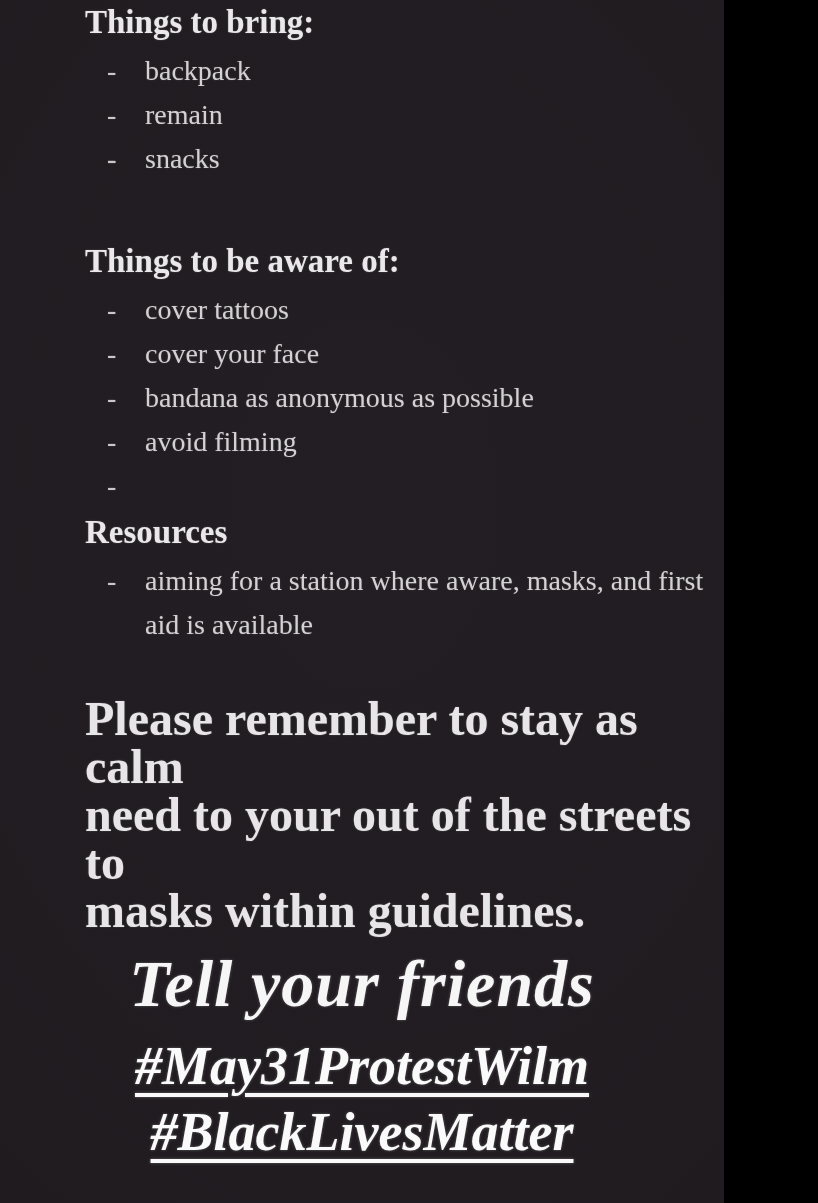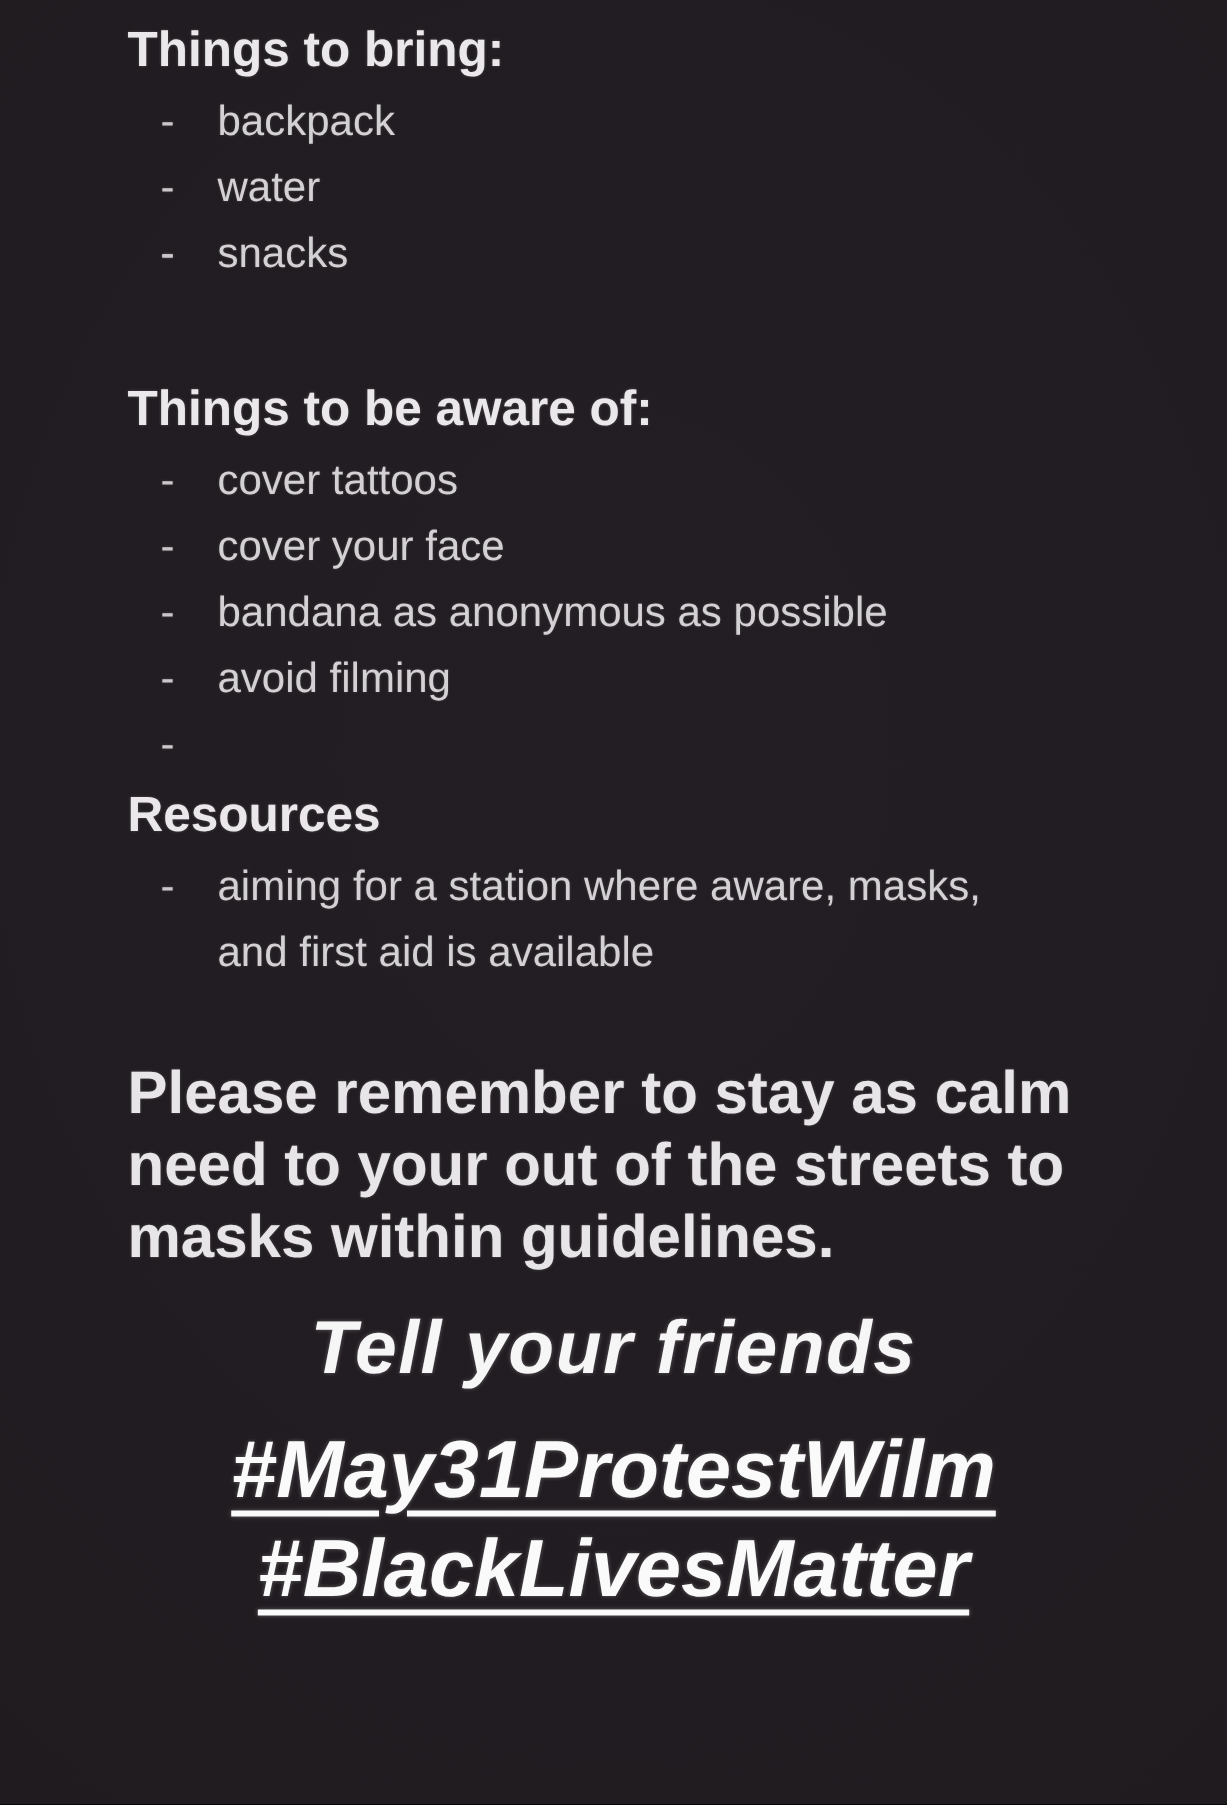--- a/index.html
+++ b/index.html
@@ -1,24 +1,24 @@
 <!DOCTYPE html>
 <html><head>
 <meta charset="utf-8">
 <style>
   html, body { margin: 0; padding: 0; background: #000; }
   .canvas {
     position: relative;
-    width: 818px;
+    width: 724px;
     height: 1203px;
     overflow: hidden;
     background: radial-gradient(130% 110% at 50% 42%, #231e23 0%, #1e1a1e 100%);
-    font-family: Liberation Sans, sans-serif;
+    font-family: Liberation Serif, serif;
     color: #d3d1d3;
-    padding-top: 12px;
+    padding-top: 2px;
     box-sizing: border-box;
   }
   .section { margin: 0 0 60px 85px; }
   .section.tight { margin-bottom: 48px; }
   .section-heading {
     margin: 0;
     font-size: 33px;
     line-height: 41px;
     font-weight: 700;
     color: #eae8ea;
@@ -35,31 +35,31 @@
     text-shadow: 0 0 2px rgba(211,209,211,0.2);
   }
   ul.bullet-list .dash {
     position: absolute;
     left: 22px;
     top: 0;
     color: #c9c7c9;
   }
   .note {
     margin: 0 0 0 85px;
-    font-size: 40px;
+    font-size: 48px;
     line-height: 48px;
     font-weight: 700;
     color: #e7e5e7;
     text-shadow: 0 0 2px rgba(231,229,231,0.25);
   }
   .note .note-line { display: block; }
   .callout {
     margin-top: 14px;
     text-align: center;
-    font-size: 50px;
+    font-size: 66px;
     line-height: 70px;
     font-weight: 700;
     font-style: italic;
     letter-spacing: 1px;
     color: #f7f6f7;
     text-shadow: 0 0 3px rgba(247,246,247,0.3);
   }
   .hashtags {
     margin-top: 14px;
     text-align: center;
@@ -83,21 +83,21 @@
 
   <section class="section">
     <h2 class="section-heading">Things to bring:</h2>
     <ul class="bullet-list">
       <li>
         <span class="dash">-</span>
         <span class="item-text">backpack</span>
       </li>
       <li>
         <span class="dash">-</span>
-        <span class="item-text">water</span>
+        <span class="item-text">remain</span>
       </li>
       <li>
         <span class="dash">-</span>
       </li>
       <li>
         <span class="dash">-</span>
         <span class="item-text">snacks</span>
       </li>
     </ul>
   </section>

